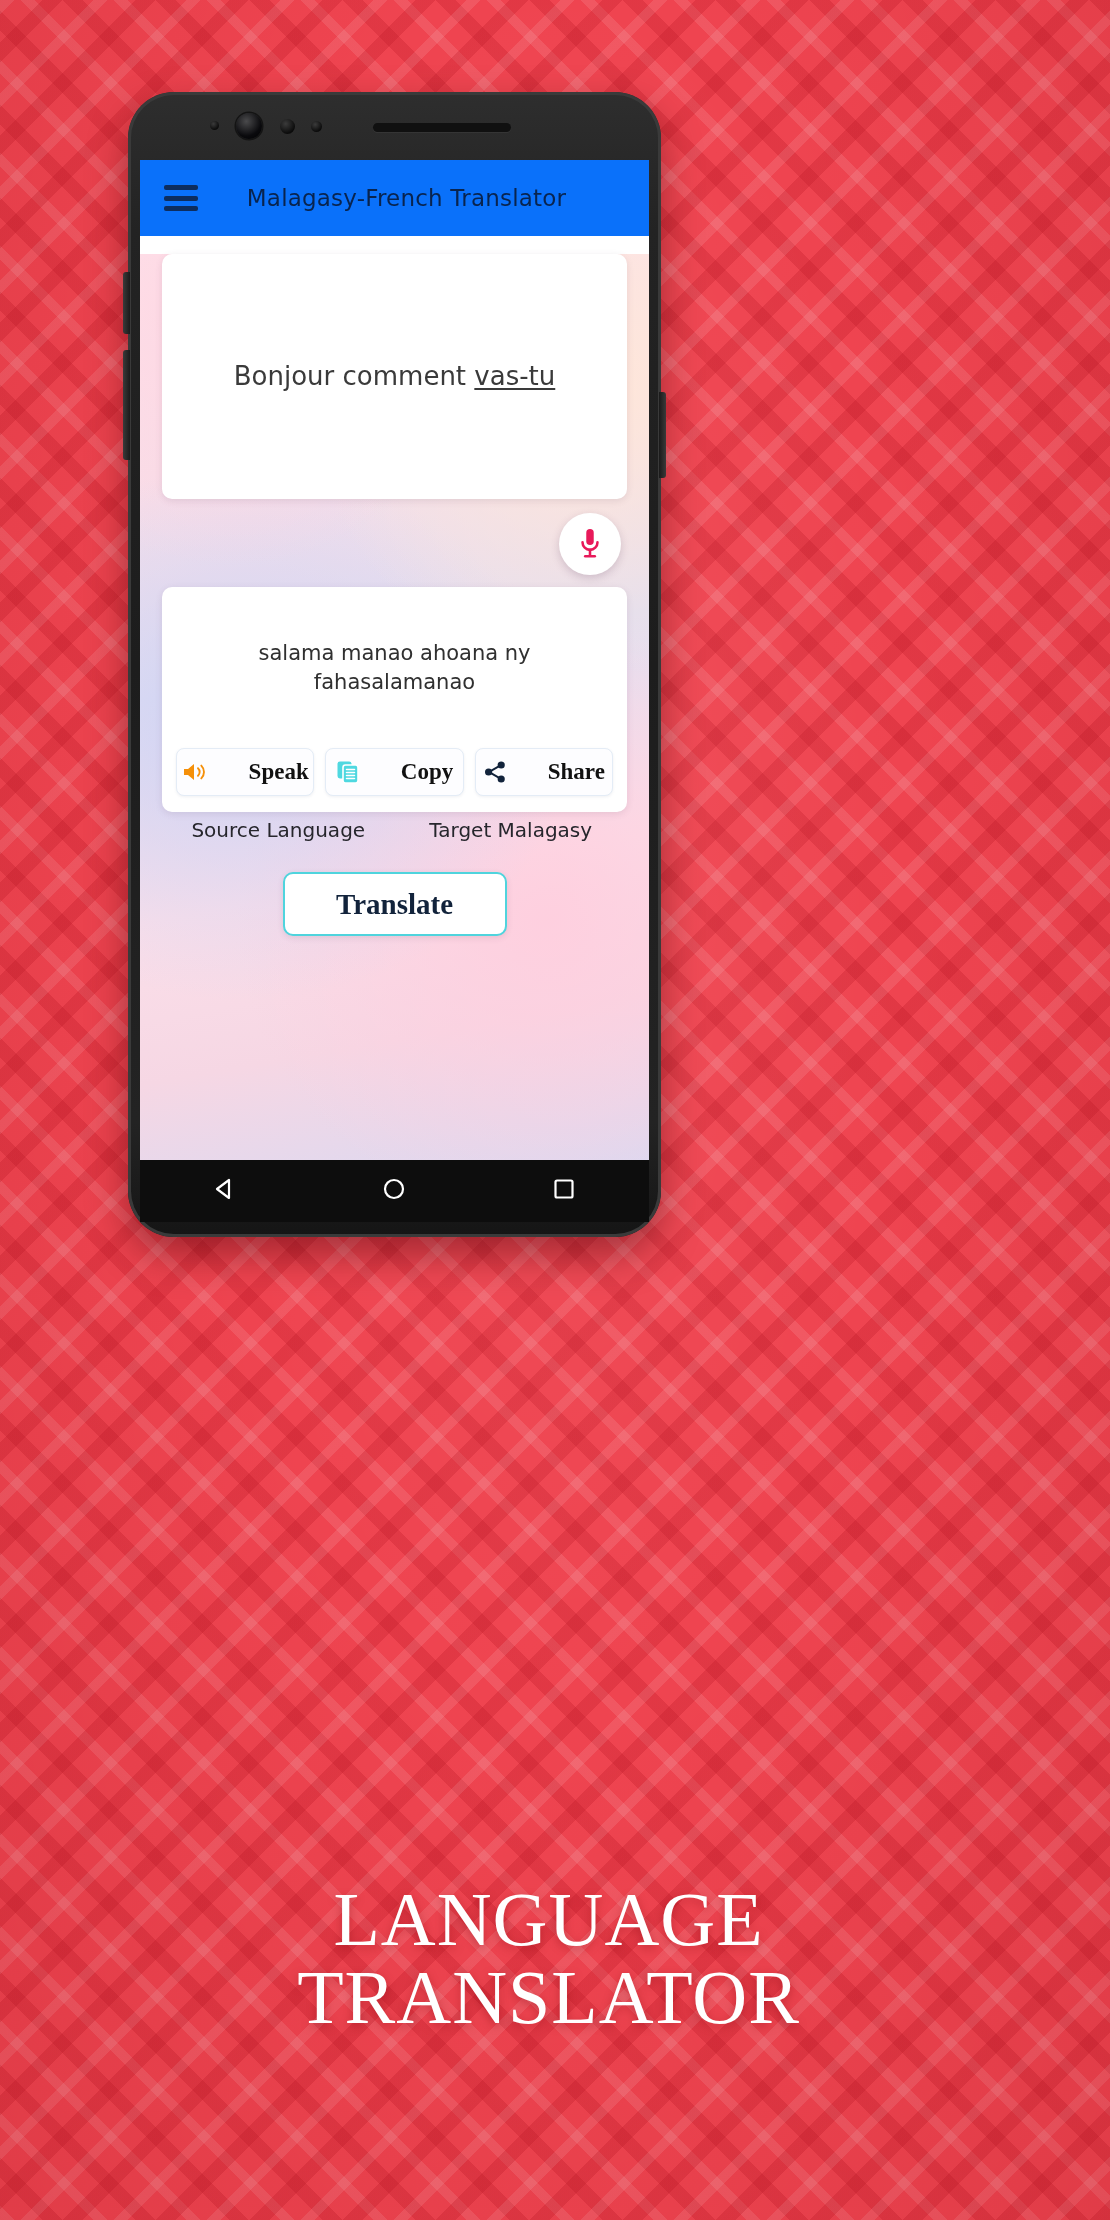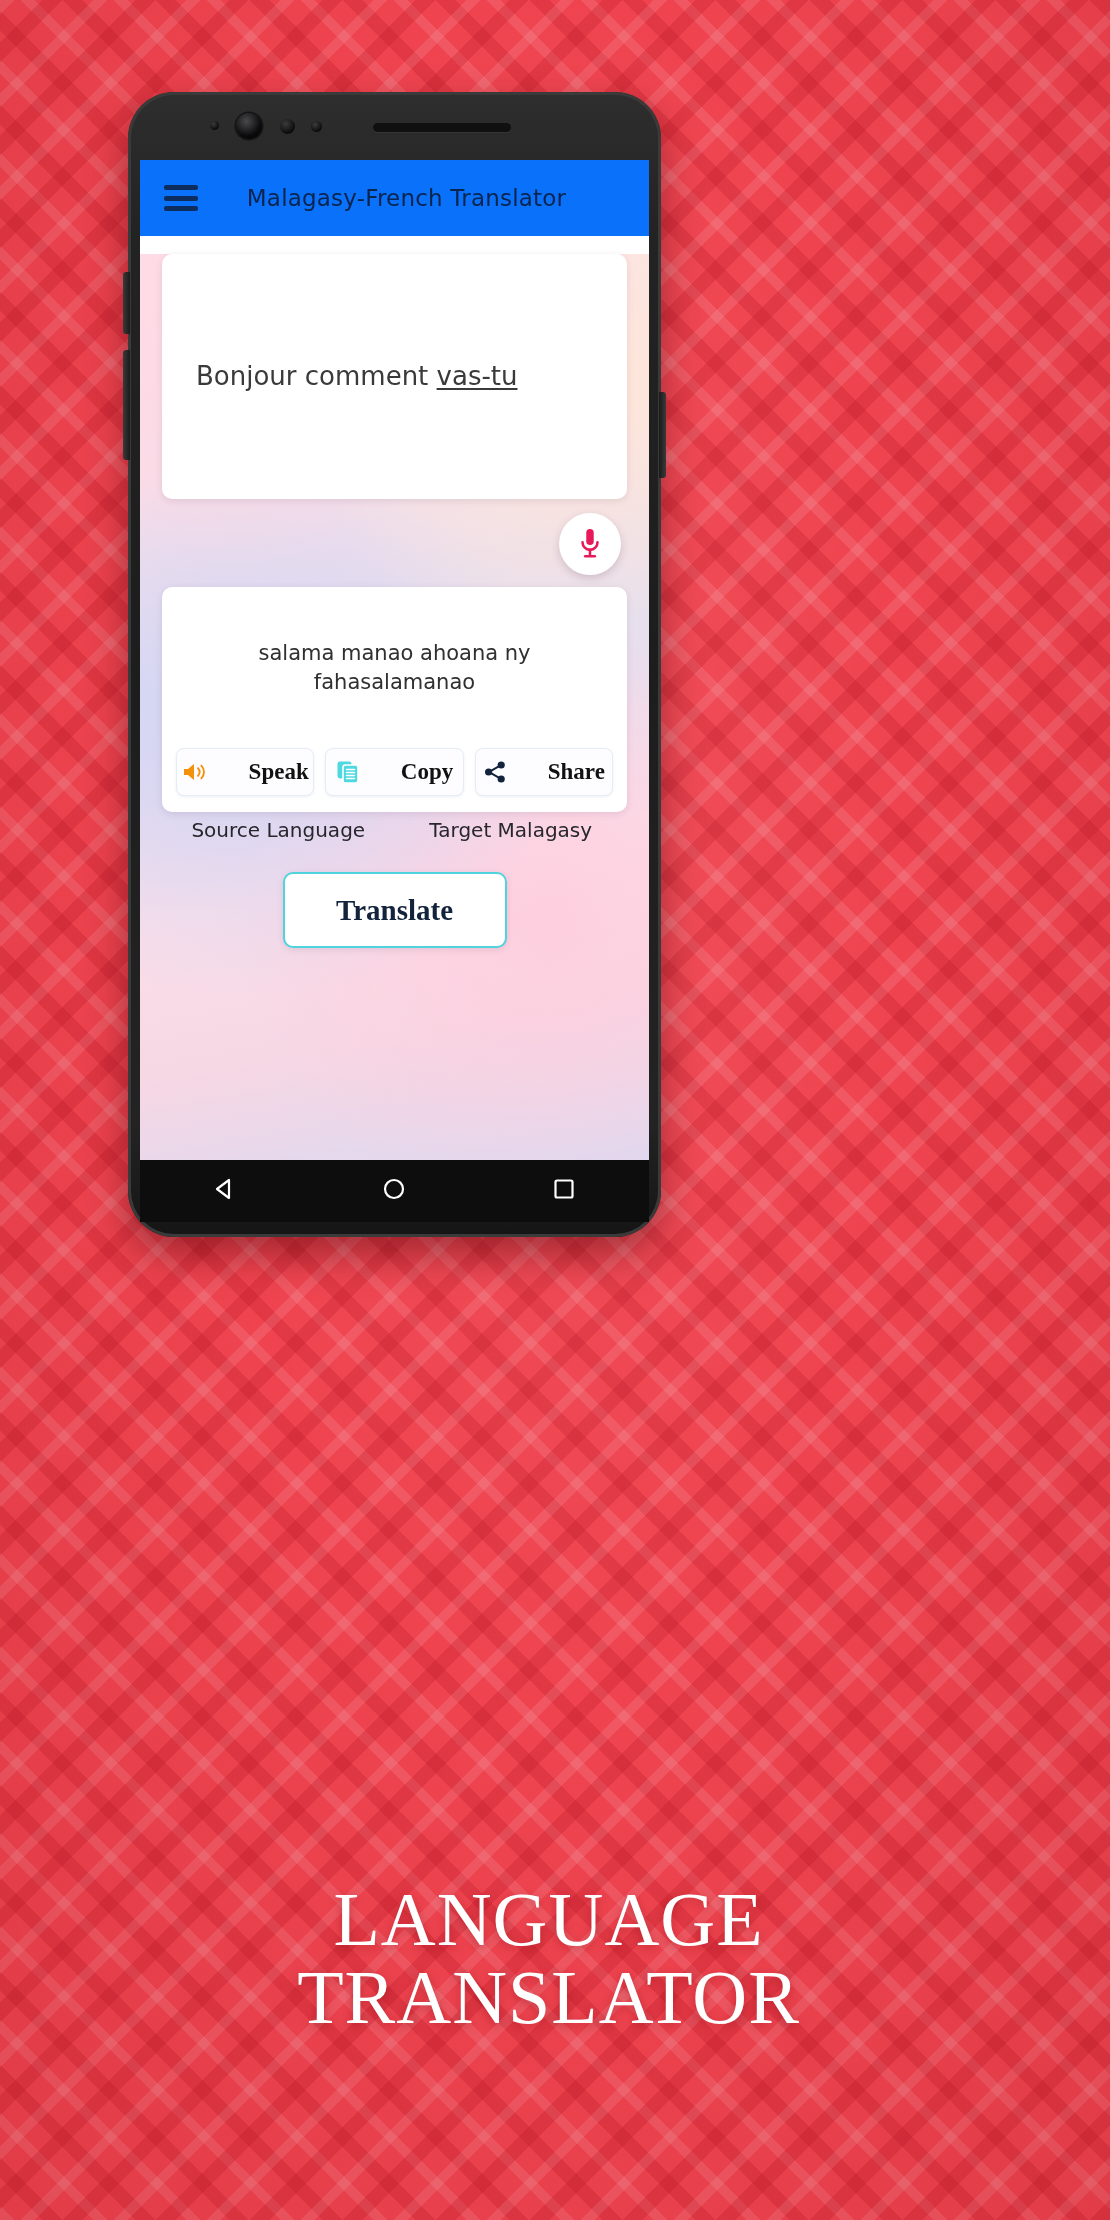--- a/index.html
+++ b/index.html
@@ -120,21 +120,21 @@
   .card {
     background:#fff;
     border-radius:10px;
     box-shadow:0 2px 7px rgba(90,60,90,0.13);
   }
 
   
   #source-card {
     margin-top:18px;
     height:245px;
-    display:flex; align-items:center; justify-content:flex-start;
+    display:flex; align-items:center; justify-content:center;
     padding:0 34px;
   }
   #source-text {
     font-family:"DejaVu Sans", sans-serif;
     font-size:26px; color:#3a3a3a;
     text-align:center; line-height:1.35;
   }
   #source-text .hl { text-decoration:underline; text-underline-offset:3px; }
 
   
@@ -203,21 +203,21 @@
   #source-lang-value { color:#26c6c6; }
   #target-lang-value { color:#3b3b5c; }
   #swap-button {
     width:62px; display:flex; align-items:center; justify-content:center;
     cursor:pointer;
   }
 
   
   #translate-wrap { display:flex; justify-content:center; margin-top:30px; }
   #translate-button {
-    width:224px; height:76px;
+    width:224px; height:64px;
     background:#fff;
     border:2px solid #4fd4dd;
     border-radius:10px;
     display:flex; align-items:center; justify-content:center;
     cursor:pointer;
     box-shadow:0 2px 6px rgba(90,60,90,0.12);
   }
   #translate-button .label {
     font-family:"Liberation Serif", serif;
     font-weight:700; font-size:29px; color:#12233b;

